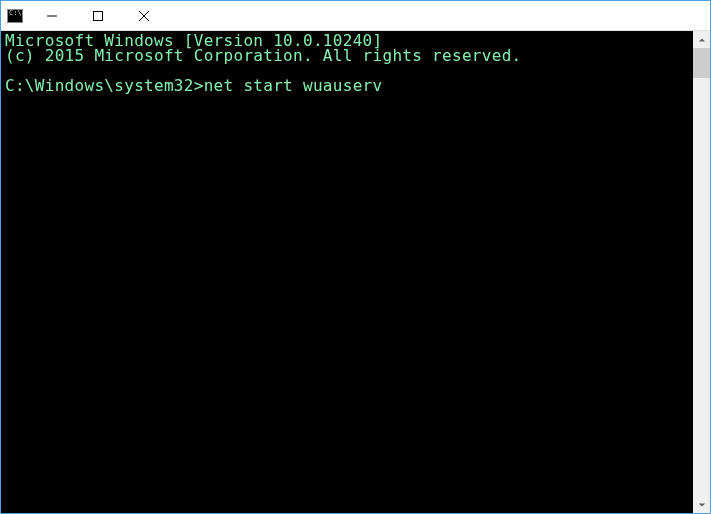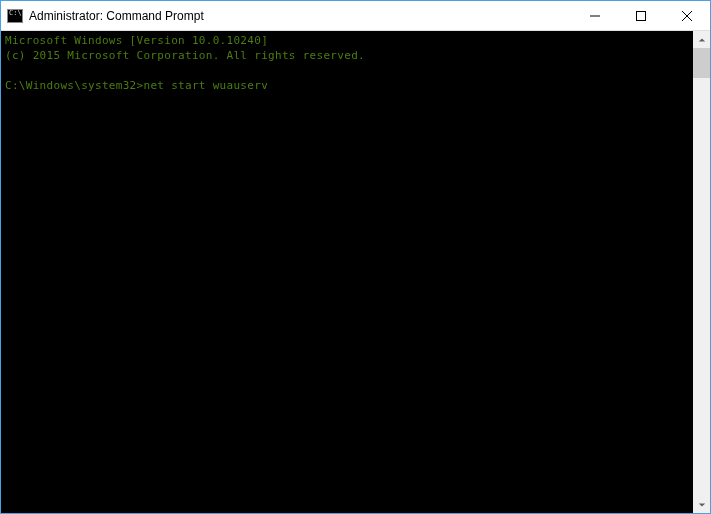--- a/index.html
+++ b/index.html
@@ -77,23 +77,23 @@
     }
     .content-wrap {
       flex: 1;
       display: flex;
       background: #000;
       position: relative;
     }
     .terminal {
       flex: 1;
       background: #000000;
-      color: #4d7c0f;
+      color: #86efac;
       font-family: Consolas, "Lucida Console", monospace;
-      font-size: 11px;
+      font-size: 16px;
       line-height: 15px;
       padding: 2px 4px 4px 4px;
       white-space: pre;
       overflow: hidden;
       letter-spacing: 0.3px;
     }
     .scrollbar {
       width: 17px;
       background: #f0f0f0;
       display: flex;
@@ -130,21 +130,20 @@
     .cmd-line {
       display: inline;
     }
   </style>
 </head>
 <body>
 
 <div class="window">
   <div class="titlebar">
     <span class="app-icon"></span>
-    <span class="title-text">Administrator: Command Prompt</span>
     <div class="win-controls">
       <div class="win-btn">
         <svg viewBox="0 0 10 10">
             <line x1="0" y1="5" x2="10" y2="5"></line>
           </svg>
       </div>
       <div class="win-btn">
         <svg viewBox="0 0 10 10">
             <rect x="0.5" y="0.5" width="9" height="9"></rect>
           </svg>

